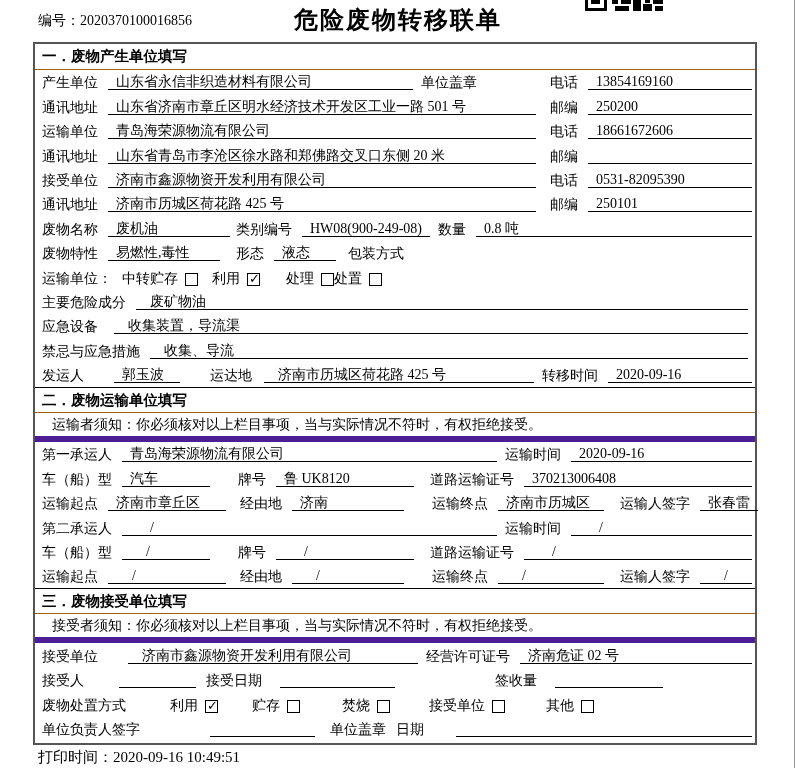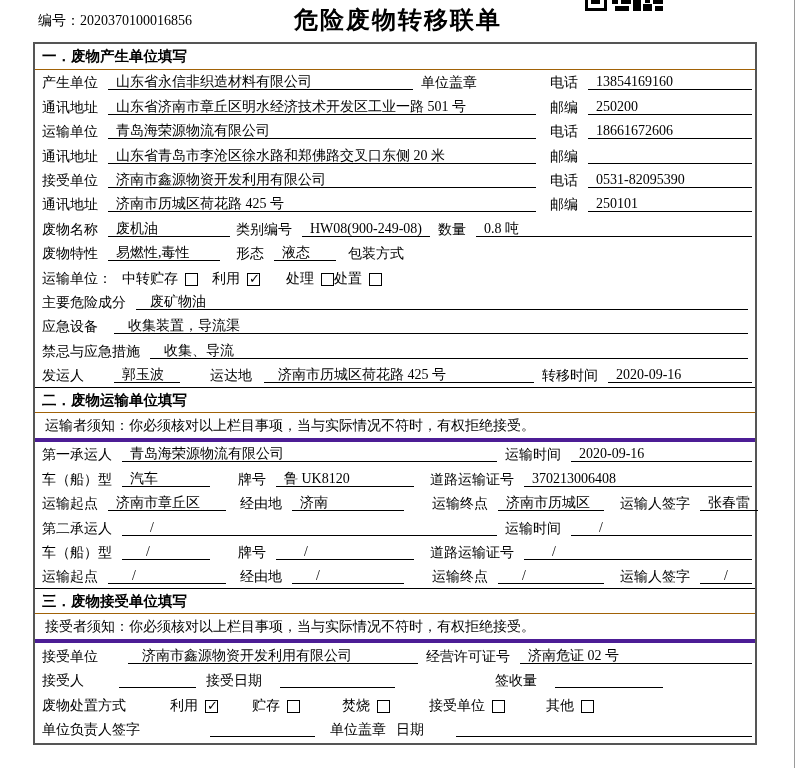--- a/index.html
+++ b/index.html
@@ -12,22 +12,22 @@
              font-family:"DejaVu Sans","Liberation Sans",sans-serif;letter-spacing:2px;}
   .qr{position:absolute;left:585px;top:0;width:78px;height:11px;}
   
   .box{position:absolute;left:33px;top:42px;width:724px;height:703px;border:2px solid #555;
        box-sizing:border-box;display:flex;flex-direction:column;}
   .box *{box-sizing:border-box;}
   .sec-title{flex:none;height:26px;line-height:25px;font-weight:bold;font-size:14.5px;
              font-family:"DejaVu Sans","Liberation Sans",sans-serif;padding-left:7px;
              border-bottom:1px solid #a16207;}
   .sec-title.mid{border-top:1px solid #000;}
-  .note-row{flex:none;height:29px;display:flex;align-items:center;padding:0 10px;
-            border-bottom:4px solid #4c1d95;}
+  .note-row{flex:none;height:29px;display:flex;align-items:center;padding:0 17px;
+            border-bottom:6px solid #4c1d95;}
   .row{flex:none;height:24.4px;display:flex;align-items:flex-end;padding:0 3px 4px 7px;}
   .row>*{flex:none;}
   .lb{white-space:nowrap;margin-right:10px;line-height:15px;}
   .lb0{white-space:nowrap;line-height:15px;}
   .u{display:inline-block;border-bottom:1px solid #000;padding:0 8px;min-height:16px;
      line-height:15px;white-space:nowrap;}
   .grow{flex:1 1 auto;}
   .mr{margin-right:14px;}
   .rc{margin-left:auto;width:202px;display:flex;align-items:flex-end;}
   .sl{padding-left:28px;}
@@ -293,15 +293,18 @@
     <div class="row">
       <span class="lb">单位负责人签字</span>
       <span class="u" style="width:105px;margin-left:60px"></span>
       <span class="lb" style="margin-left:15px">单位盖章</span>
       <span class="lb" style="">日期</span>
       <span class="u grow" style="margin-left:22px"></span>
     </div>
 
   </div>
 
+  <div class="print-line">
+    <span>打印时间：</span><span>2020-09-16 10:49:51</span>
+  </div>
 
   <div class="page-edge"></div>
 </div>
 
 </body></html>

